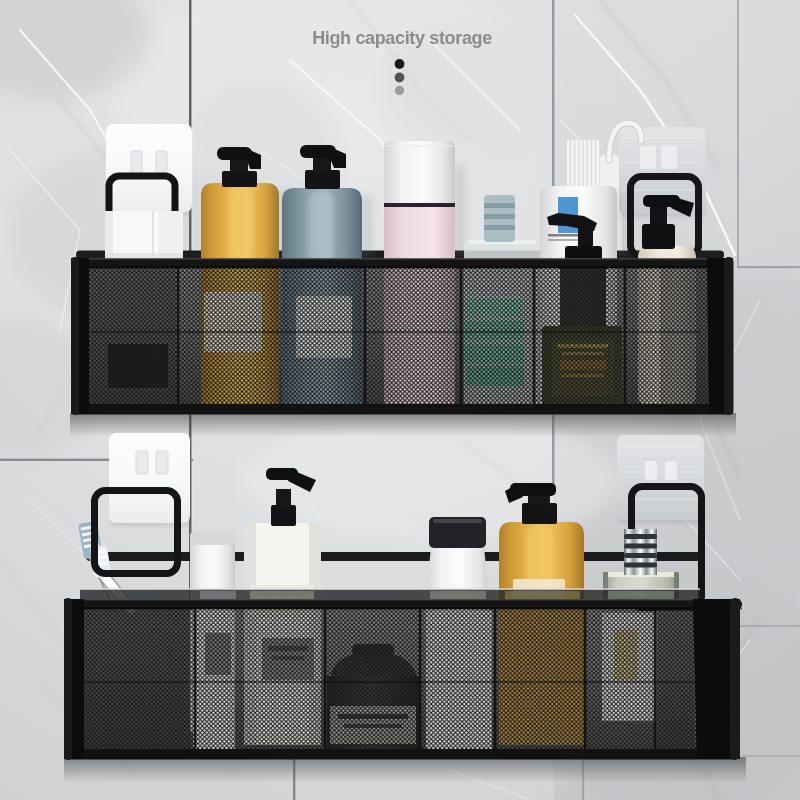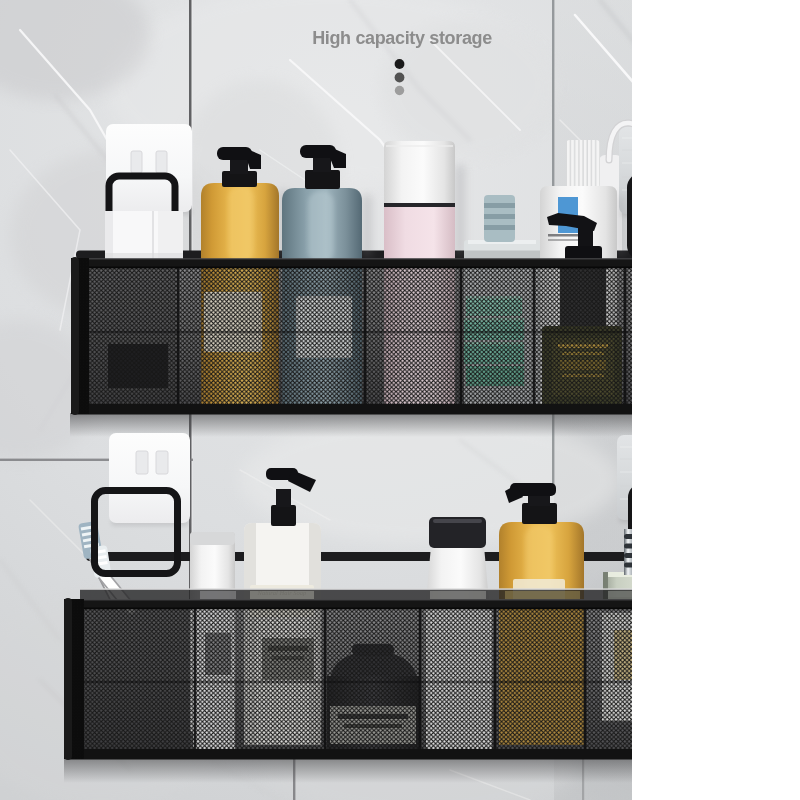--- a/index.html
+++ b/index.html
@@ -1,16 +1,16 @@
 <!DOCTYPE html>
 <html><head>
 <meta charset="utf-8">
 <style>
 html,body{margin:0;padding:0;background:#fff;}
-#stage{width:632px;height:800px;position:relative;overflow:hidden;}
+#stage{width:800px;height:800px;position:relative;overflow:hidden;}
 svg{display:block;}
 </style>
 </head>
 <body>
 <div id="stage">
 <svg width="800" height="800" viewBox="0 0 800 800">
 <defs>
   <pattern id="mesh" width="4.4" height="4.4" patternUnits="userSpaceOnUse">
     <path d="M0 0L4.4 4.4M4.4 0L0 4.4" stroke="#161616" stroke-width="1.05" fill="none"></path>
   </pattern>

